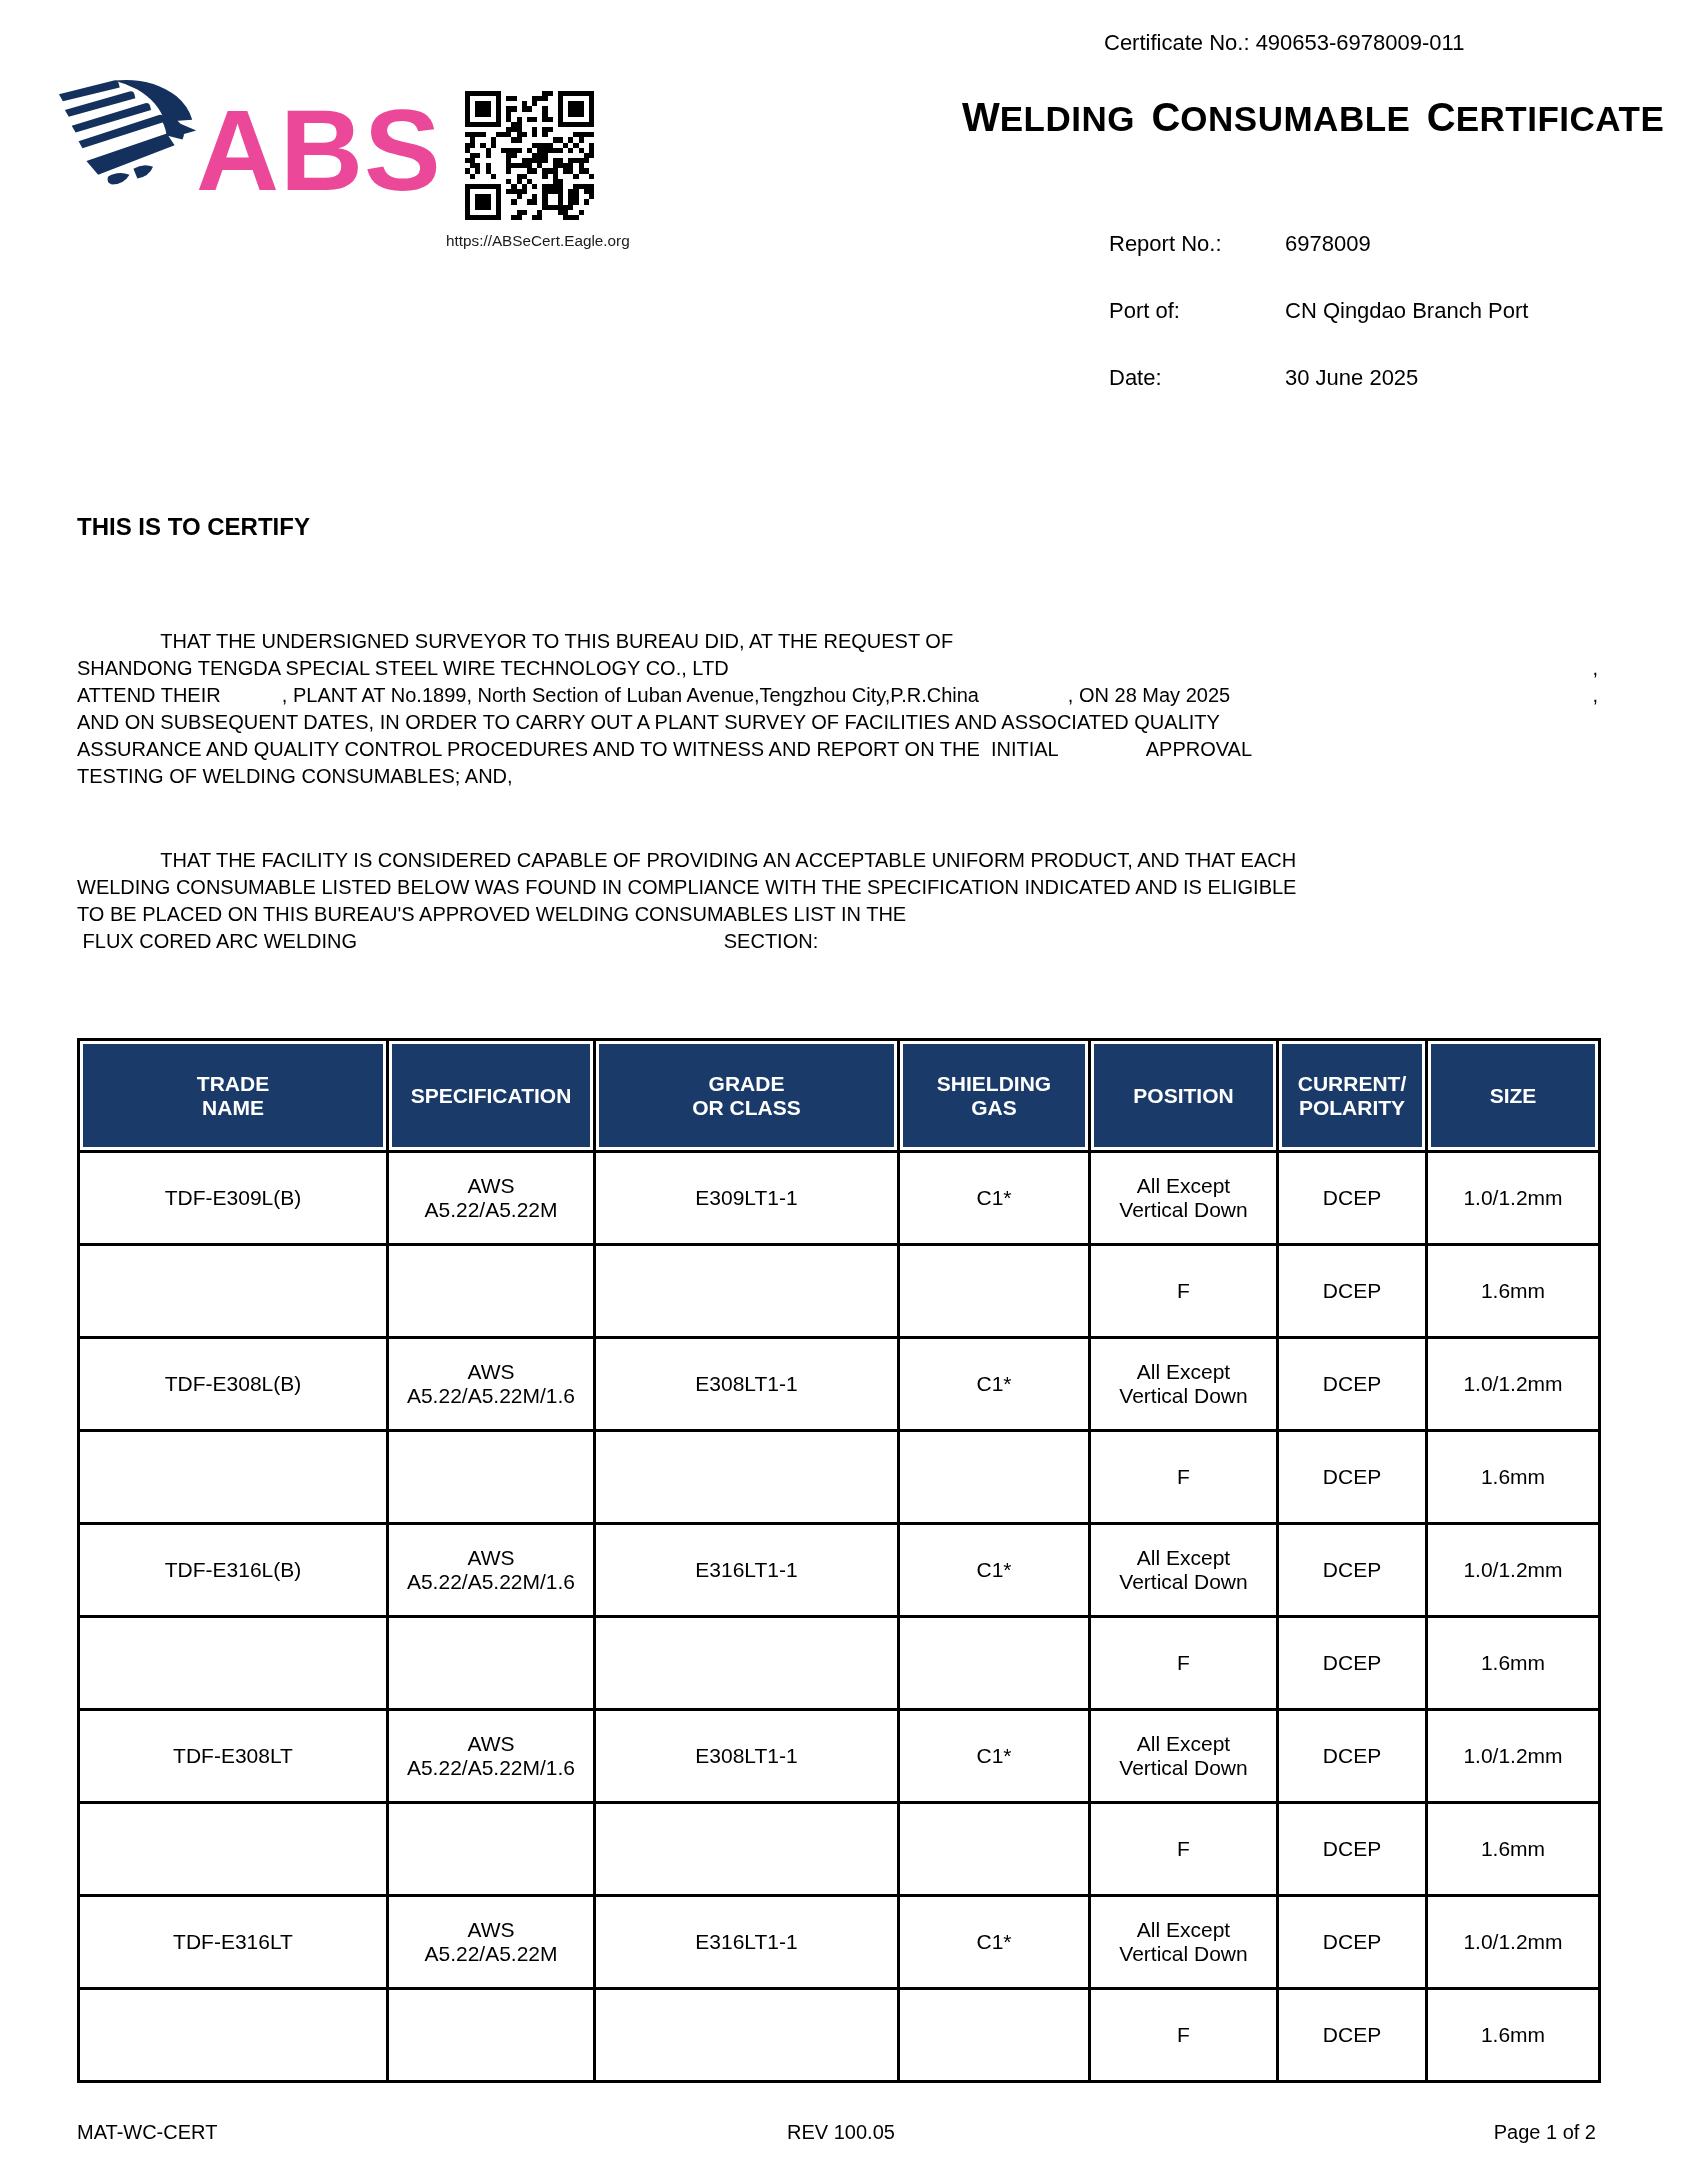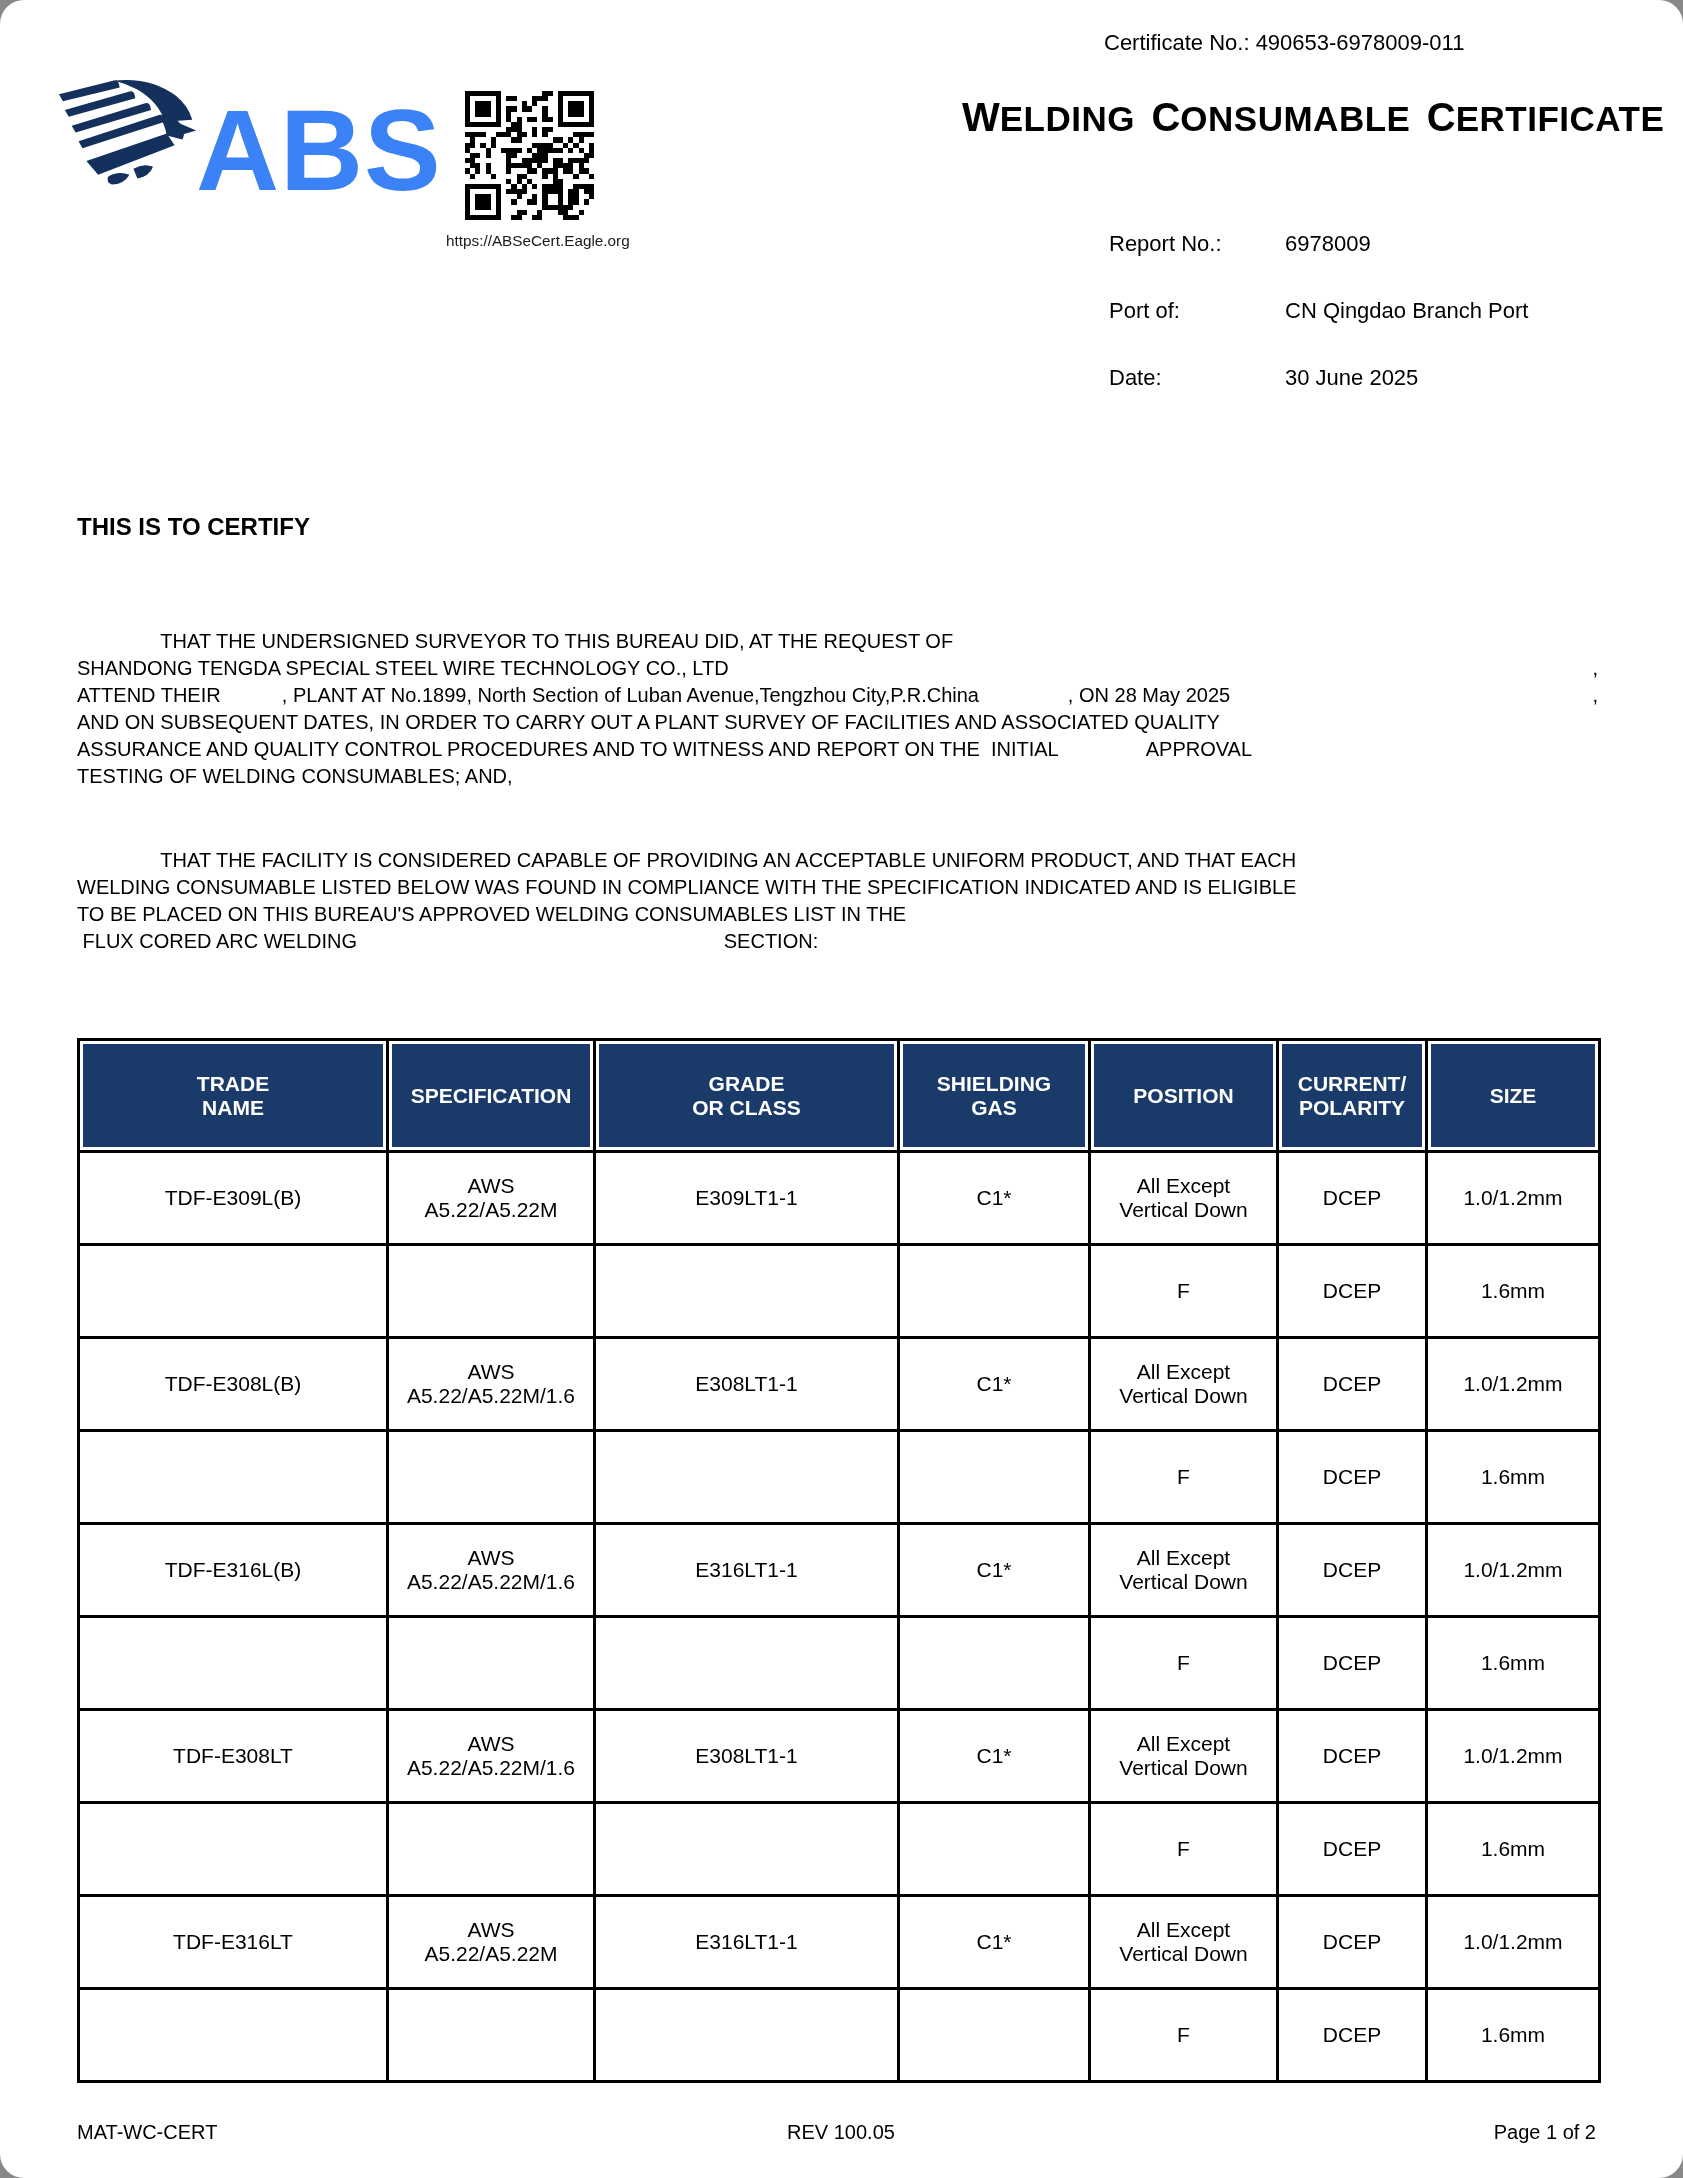--- a/index.html
+++ b/index.html
@@ -1,30 +1,29 @@
 <!DOCTYPE html>
 <html><head>
 <meta charset="utf-8">
 <style>
   html,body{margin:0;padding:0;background:#888;}
   .page{
     position:relative;width:1683px;height:2178px;background:#ffffff;
     font-family:"Liberation Sans",sans-serif;color:#000;overflow:hidden;
     margin:0 auto;
-    border-radius:24px;
   }
   
   .cert-no{position:absolute;left:1104px;top:30px;font-size:22px;white-space:nowrap;}
   .doc-title{position:absolute;left:962px;top:95px;font-weight:700;white-space:nowrap;}
   .doc-title .tw{margin-right:12px;}
   .doc-title .big{font-size:40px;}
   .doc-title .sm{font-size:35px;letter-spacing:0.5px;}
   
   .logo{position:absolute;left:57px;top:73px;display:flex;align-items:flex-end;}
-  .abs-text{font-size:115px;font-weight:800;color:#3b82f6;line-height:.78;letter-spacing:1px;margin-left:-8px;}
+  .abs-text{font-size:115px;font-weight:800;color:#ec4899;line-height:.78;letter-spacing:1px;margin-left:-8px;}
   
   .qr{position:absolute;left:446px;top:91px;width:166px;text-align:left;}
   .qr svg{width:129px;height:129px;display:block;margin:0 auto;}
   .qr-caption{font-size:15.3px;margin-top:12px;color:#1a1a1a;white-space:nowrap;}
   
   .info{position:absolute;left:1109px;top:231px;font-size:22px;}
   .info-row{display:flex;margin-bottom:41px;}
   .info-label{width:176px;}
   
   .certify-heading{position:absolute;left:77px;top:513px;font-size:24px;font-weight:700;margin:0;}

